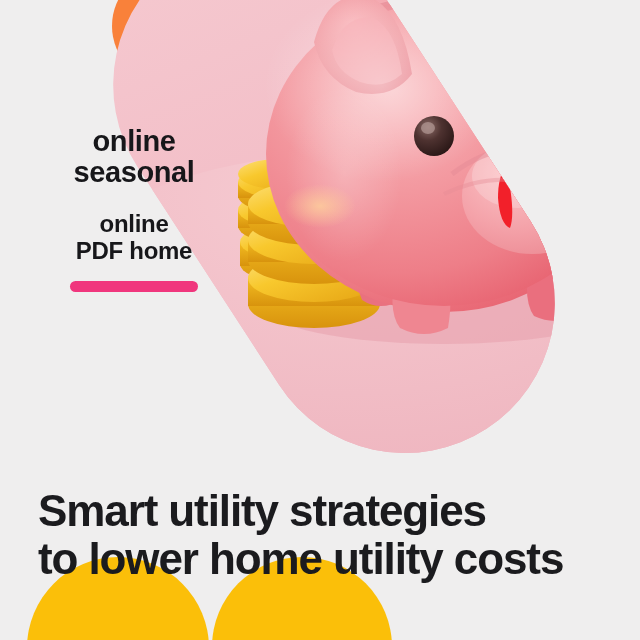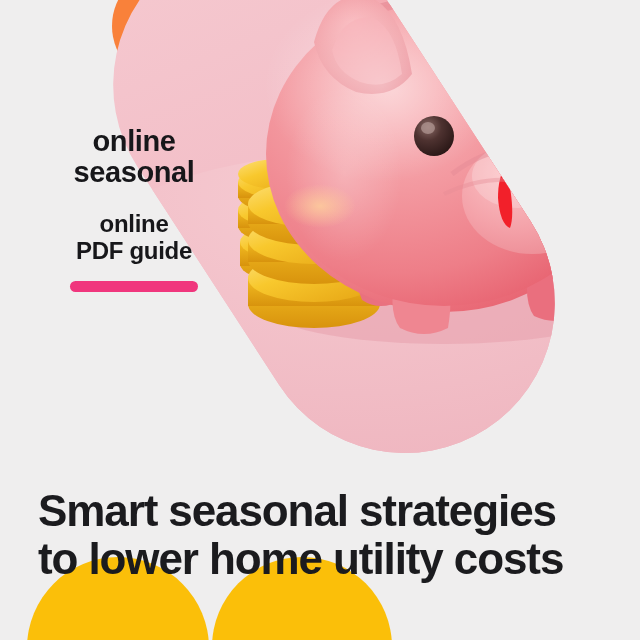--- a/index.html
+++ b/index.html
@@ -275,26 +275,26 @@
     </div>
   </div>
 
   <div id="kicker-block">
     <div id="kicker-line-1">online</div>
     <div id="kicker-line-2">seasonal</div>
   </div>
 
   <div id="subkicker-block">
     <div id="subkicker-line-1">online</div>
-    <div id="subkicker-line-2">PDF guide</div>
+    <div id="subkicker-line-2">PDF home</div>
   </div>
 
   <div id="accent-bar"></div>
 
   <div class="circle" id="yellow-circle-left"></div>
   <div class="circle" id="yellow-circle-right"></div>
 
   <div id="headline">
-    <span class="headline-line">Smart seasonal strategies</span>
+    <span class="headline-line">Smart utility strategies</span>
     <span class="headline-line">to lower home utility costs</span>
   </div>
 
 </div>
 
 </body></html>

